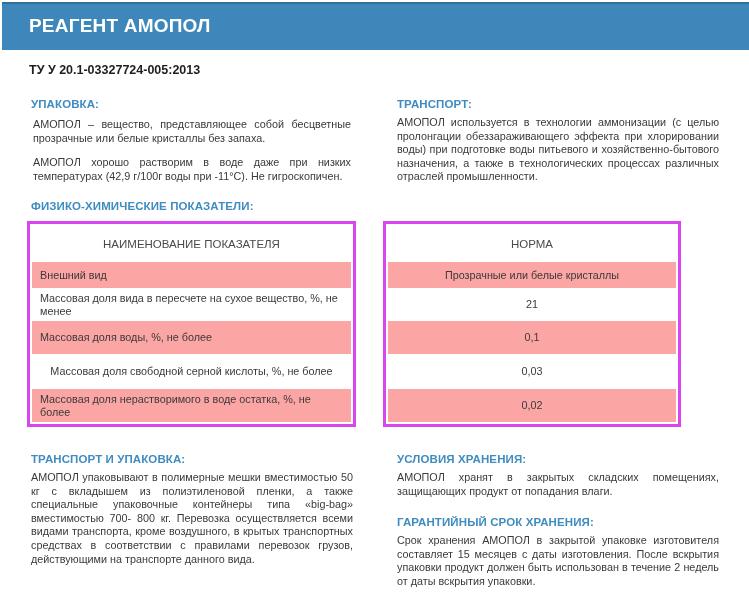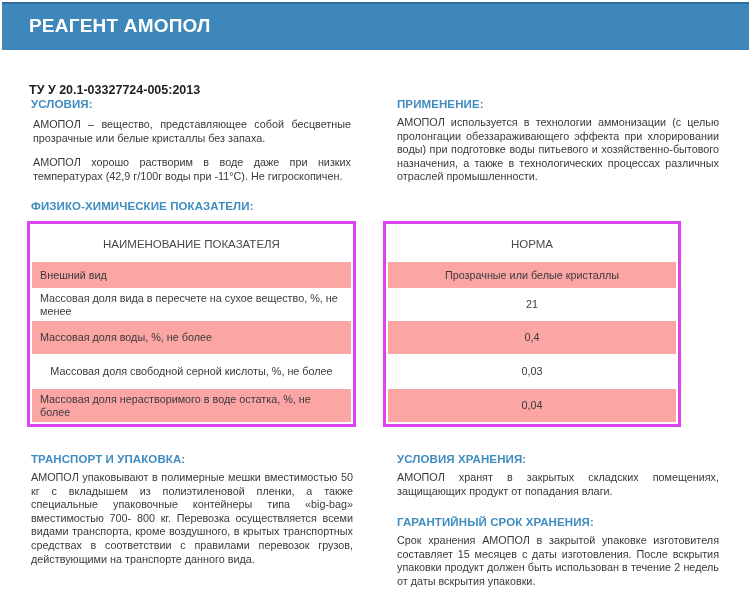--- a/index.html
+++ b/index.html
@@ -10,21 +10,21 @@
     position: absolute; left: 0; top: 0; width: 749px; height: 48px;
     background: #3d87bb;
     border-top: 2px solid #2f6f9c;
   }
   .header-title {
     position: absolute; left: 25px; top: 9px;
     font-size: 19px; font-weight: bold; color: #ffffff; letter-spacing: 0.2px;
   }
   .spec-code {
     position: absolute; left: 25px; top: 59px;
-    font-size: 12.5px; font-weight: bold; color: #1e1e1e; margin-top: 20px;
+    font-size: 12.5px; font-weight: bold; color: #1e1e1e;
   }
 
   .section { position: absolute; }
   .section-title {
     font-size: 11.5px; font-weight: bold; color: #3f8cc0; margin-bottom: 2px; letter-spacing: 0.1px;
   }
   .section-text {
     font-size: 10.8px; line-height: 13.6px; color: #3a3a3a; text-align: justify;
   }
   .section-text p + p { margin-top: 7px; }
@@ -59,29 +59,29 @@
 </head>
 <body>
 
 <div class="header-bar">
   <div class="header-title">РЕАГЕНТ АМОПОЛ</div>
 </div>
 
 <div class="spec-code">ТУ У 20.1-03327724-005:2013</div>
 
 <div class="section" id="s-description">
-  <div class="section-title">УСЛОВИЯ:</div>
+  <div class="section-title">УПАКОВКА:</div>
   <div class="section-text">
     <p>АМОПОЛ – вещество, представляющее собой бесцветные прозрачные или белые кристаллы без запаха.</p>
     <p>АМОПОЛ хорошо растворим в воде даже при низких температурах (42,9 г/100г воды при -11°С). Не гигроскопичен.</p>
   </div>
 </div>
 
 <div class="section" id="s-application">
-  <div class="section-title">ПРИМЕНЕНИЕ:</div>
+  <div class="section-title">ТРАНСПОРТ:</div>
   <div class="section-text">АМОПОЛ используется в технологии аммонизации (с целью пролонгации обеззараживающего эффекта при хлорировании воды) при подготовке воды питьевого и хозяйственно-бытового назначения, а также в технологических процессах различных отраслей промышленности.</div>
 </div>
 
 <div class="section" id="s-physchem">
   <div class="section-title">ФИЗИКО-ХИМИЧЕСКИЕ ПОКАЗАТЕЛИ:</div>
 </div>
 
 <div class="tbl" id="table-left">
   <div class="th">НАИМЕНОВАНИЕ ПОКАЗАТЕЛЯ</div>
   <div class="row gray r1">
@@ -103,27 +103,27 @@
 
 <div class="tbl" id="table-right">
   <div class="th">НОРМА</div>
   <div class="row gray r1">
       <span>Прозрачные или белые кристаллы</span>
     </div>
   <div class="row white r2">
       <span>21</span>
     </div>
   <div class="row gray r3">
-      <span>0,4</span>
+      <span>0,1</span>
     </div>
   <div class="row white r4">
       <span>0,03</span>
     </div>
   <div class="row gray r5">
-      <span>0,04</span>
+      <span>0,02</span>
     </div>
 </div>
 
 <div class="section" id="s-transport">
   <div class="section-title">ТРАНСПОРТ И УПАКОВКА:</div>
   <div class="section-text">АМОПОЛ упаковывают в полимерные мешки вместимостью 50 кг с вкладышем из полиэтиленовой пленки, а также специальные упаковочные контейнеры типа «big-bag» вместимостью  700- 800 кг. Перевозка осуществляется всеми видами транспорта, кроме воздушного, в крытых транспортных средствах в соответствии с правилами перевозок грузов, действующими на транспорте данного вида.</div>
 </div>
 
 <div class="section" id="s-storage">
   <div class="section-title">УСЛОВИЯ ХРАНЕНИЯ:</div>

